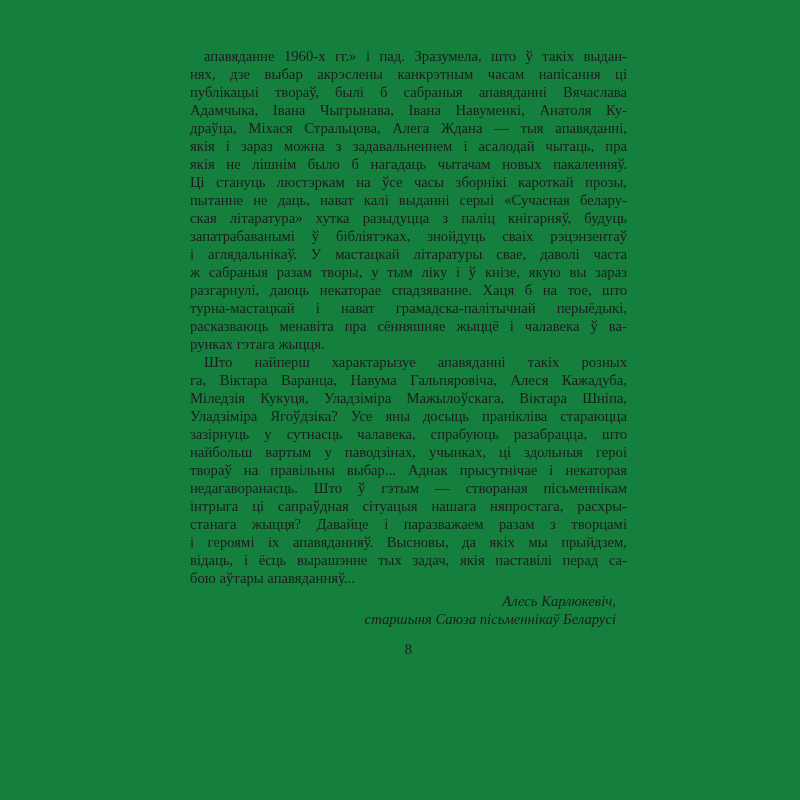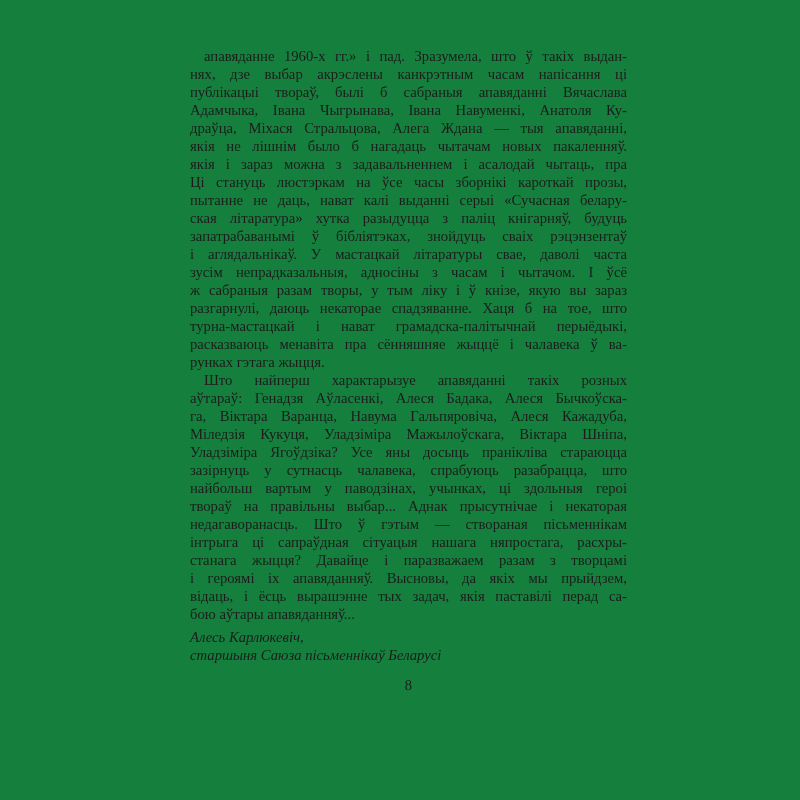--- a/index.html
+++ b/index.html
@@ -32,21 +32,21 @@
     -moz-text-align-last: justify;
     white-space: normal;
   }
   .line.last {
     text-align-last: left;
     -moz-text-align-last: left;
   }
   .line.indent { text-indent: 14px; }
   .signature {
     margin-top: 5px;
-    text-align: left;
+    text-align: right;
     padding-right: 11px;
     font-style: italic;
     line-height: 18px;
   }
   .pagenum {
     margin-top: 12px;
     text-align: center;
     font-size: 14.5px;
     letter-spacing: 0.5px;
   }
@@ -56,37 +56,35 @@
 
 <div class="page">
   <div class="text-block" style="color: rgb(28, 28, 28);">
 
     <div class="paragraph">
         <div class="line indent">апавяданне 1960-х гг.» і пад. Зразумела, што ў такіх выдан-</div>
         <div class="line">нях, дзе выбар акрэслены канкрэтным часам напісання ці</div>
         <div class="line">публікацыі твораў, былі б сабраныя апавяданні Вячаслава</div>
         <div class="line">Адамчыка, Івана Чыгрынава, Івана Навуменкі, Анатоля Ку-</div>
         <div class="line">драўца, Міхася Стральцова, Алега Ждана — тыя апавяданні,</div>
+        <div class="line">якія і зараз можна з задавальненнем і асалодай чытаць, пра</div>
         <div class="line">якія не лішнім было б нагадаць чытачам новых пакаленняў.</div>
-        <div class="line">якія і зараз можна з задавальненнем і асалодай чытаць, пра</div>
         <div class="line">Ці стануць люстэркам на ўсе часы зборнікі кароткай прозы,</div>
         <div class="line">пытанне не даць, нават калі выданні серыі «Сучасная белару-</div>
         <div class="line">ская літаратура» хутка разыдуцца з паліц кнігарняў, будуць</div>
         <div class="line">запатрабаванымі ў бібліятэках, знойдуць сваіх рэцэнзентаў</div>
         <div class="line">і аглядальнікаў. У мастацкай літаратуры свае, даволі часта</div>
-        <div class="line">зусім непрадказальныя, адносіны з часам і чытачом. І ўсё</div>
         <div class="line">ж сабраныя разам творы, у тым ліку і ў кнізе, якую вы зараз</div>
         <div class="line">разгарнулі, даюць некаторае спадзяванне. Хаця б на тое, што</div>
         <div class="line">турна-мастацкай і нават грамадска-палітычнай перыёдыкі,</div>
         <div class="line">расказваюць менавіта пра сённяшняе жыццё і чалавека ў ва-</div>
         <div class="line last">рунках гэтага жыцця.</div>
       </div>
       <div class="paragraph">
         <div class="line indent">Што найперш характарызуе апавяданні такіх розных</div>
-        <div class="line">аўтараў: Генадзя Аўласенкі, Алеся Бадака, Алеся Бычкоўска-</div>
         <div class="line">га, Віктара Варанца, Навума Гальпяровіча, Алеся Кажадуба,</div>
         <div class="line">Міледзія Кукуця, Уладзіміра Мажылоўскага, Віктара Шніпа,</div>
         <div class="line">Уладзіміра Ягоўдзіка? Усе яны досыць пранікліва стараюцца</div>
         <div class="line">зазірнуць у сутнасць чалавека, спрабуюць разабрацца, што</div>
         <div class="line">найбольш вартым у паводзінах, учынках, ці здольныя героі</div>
         <div class="line">твораў на правільны выбар... Аднак прысутнічае і некаторая</div>
         <div class="line">недагаворанасць. Што ў гэтым — створаная пісьменнікам</div>
         <div class="line">інтрыга ці сапраўдная сітуацыя нашага няпростага, расхры-</div>
         <div class="line">станага жыцця? Давайце і паразважаем разам з творцамі</div>
         <div class="line">і героямі іх апавяданняў. Высновы, да якіх мы прыйдзем,</div>

